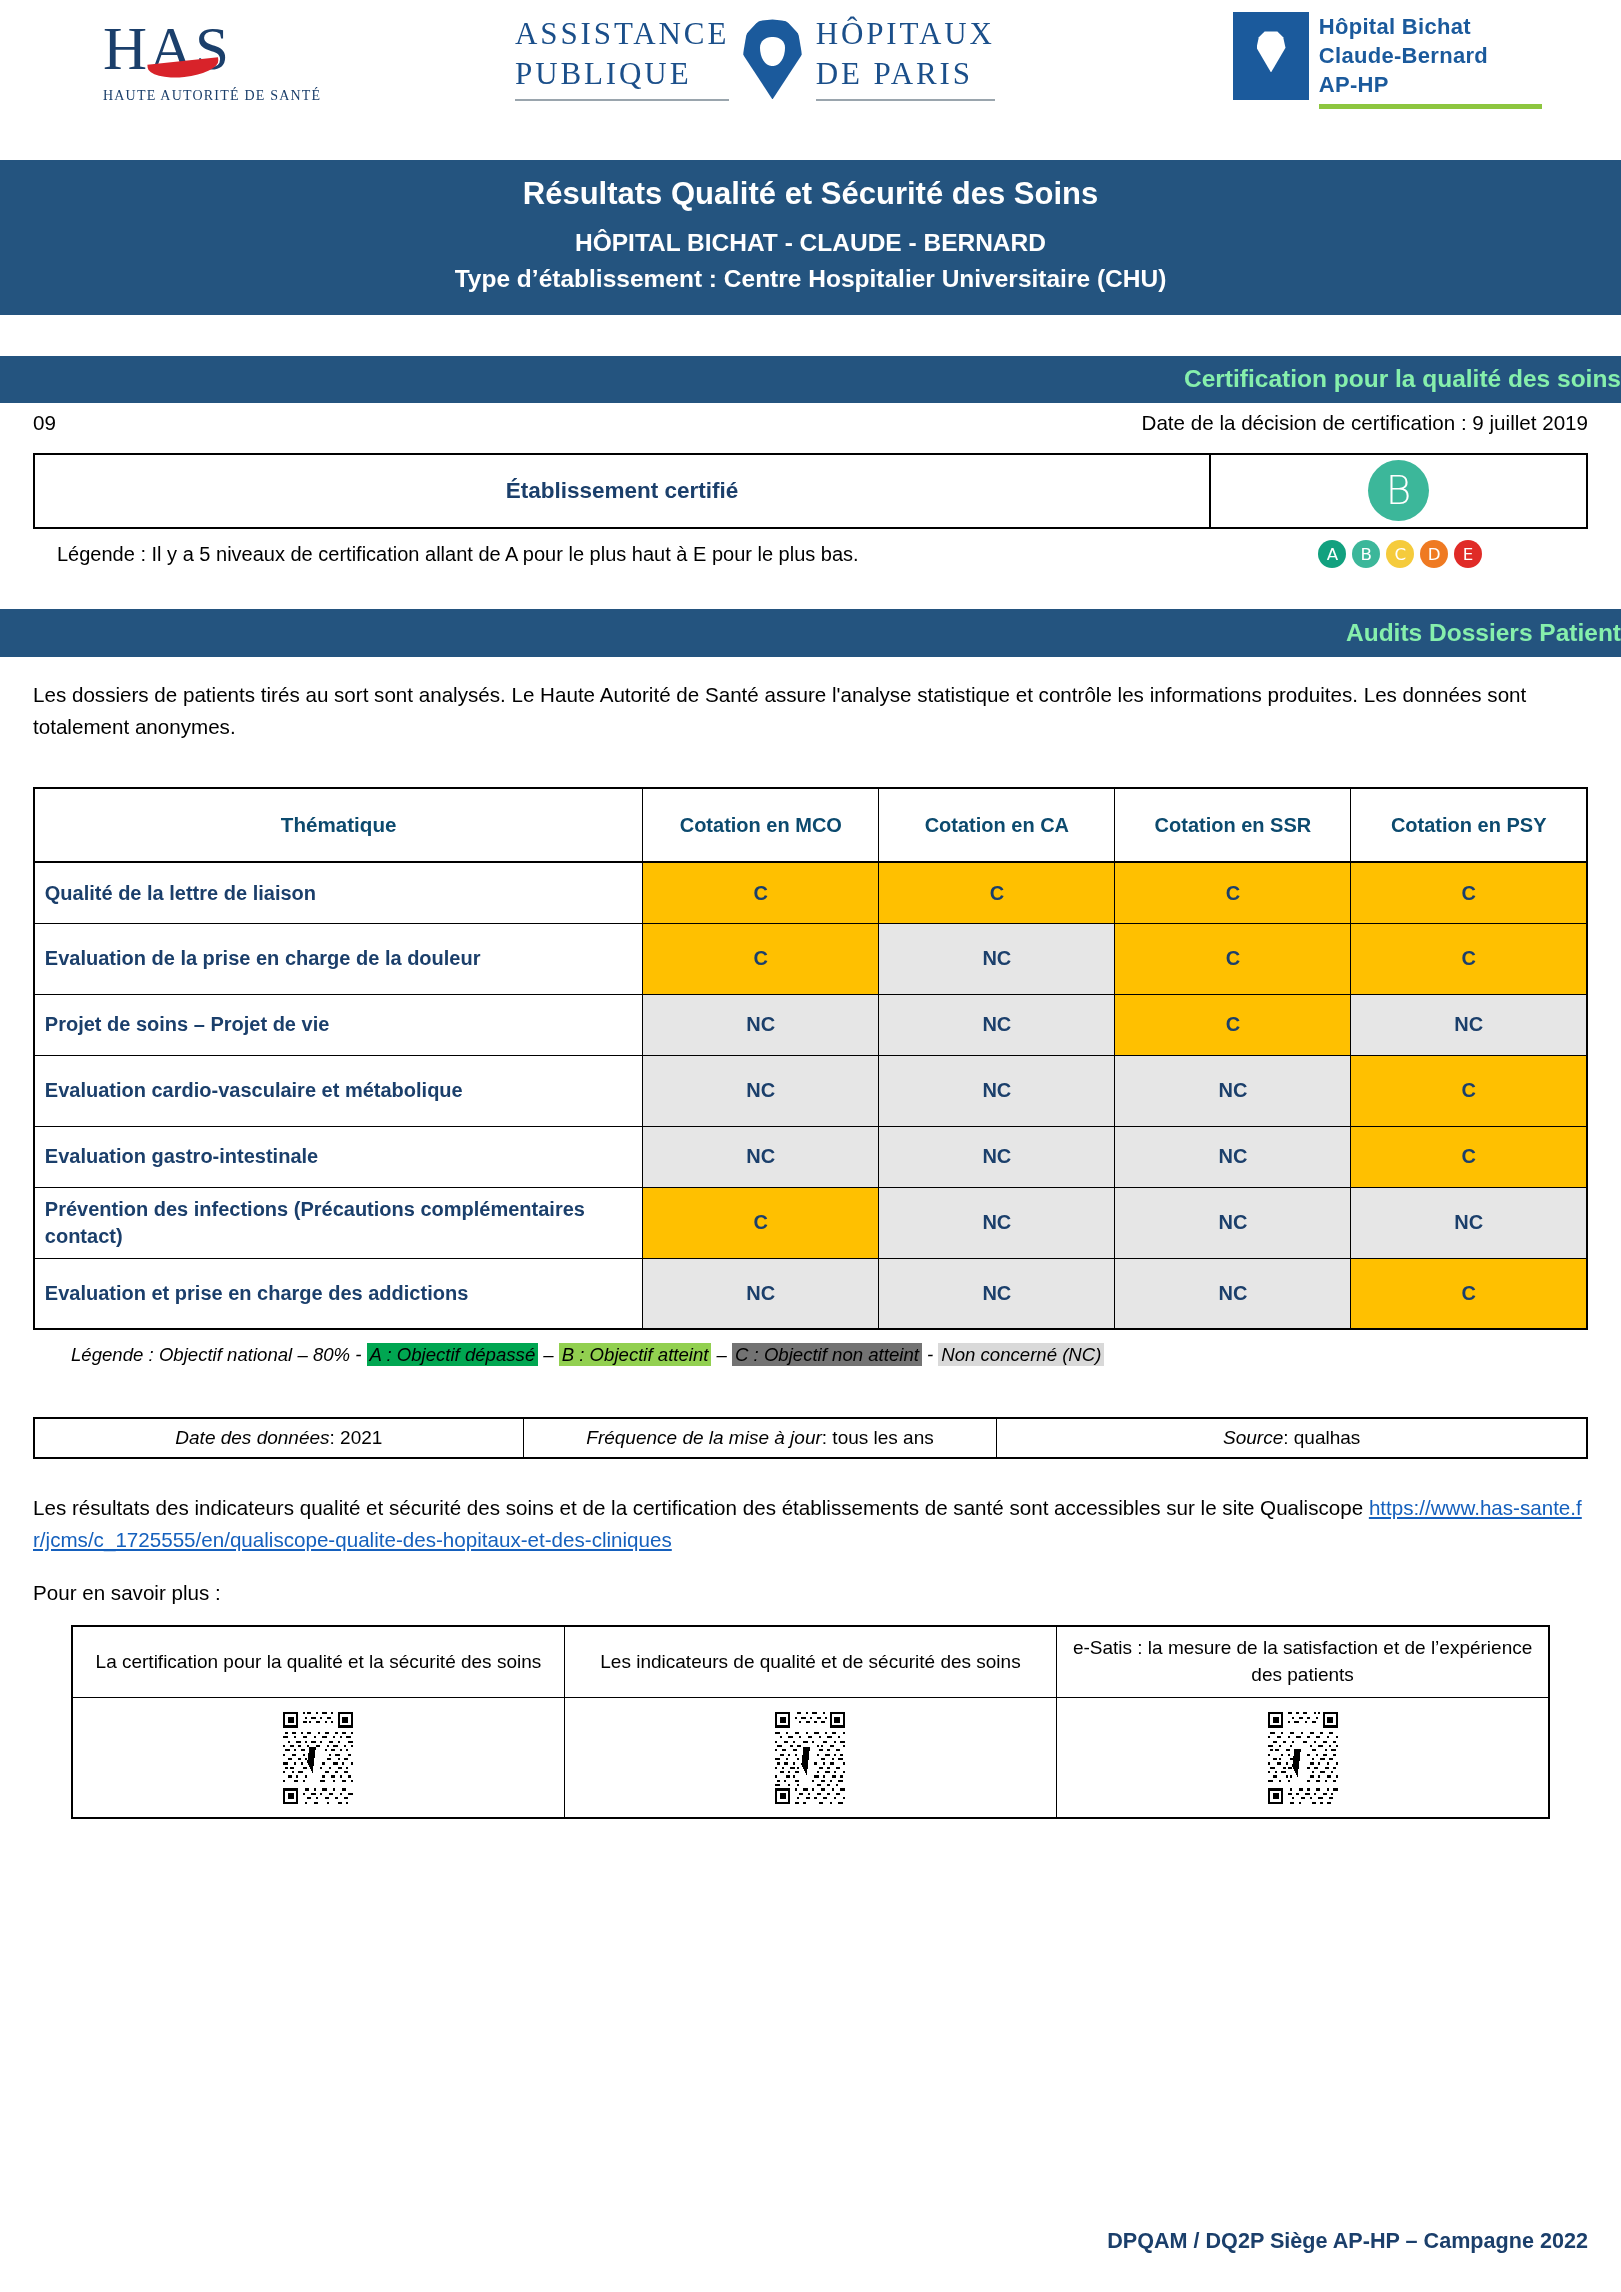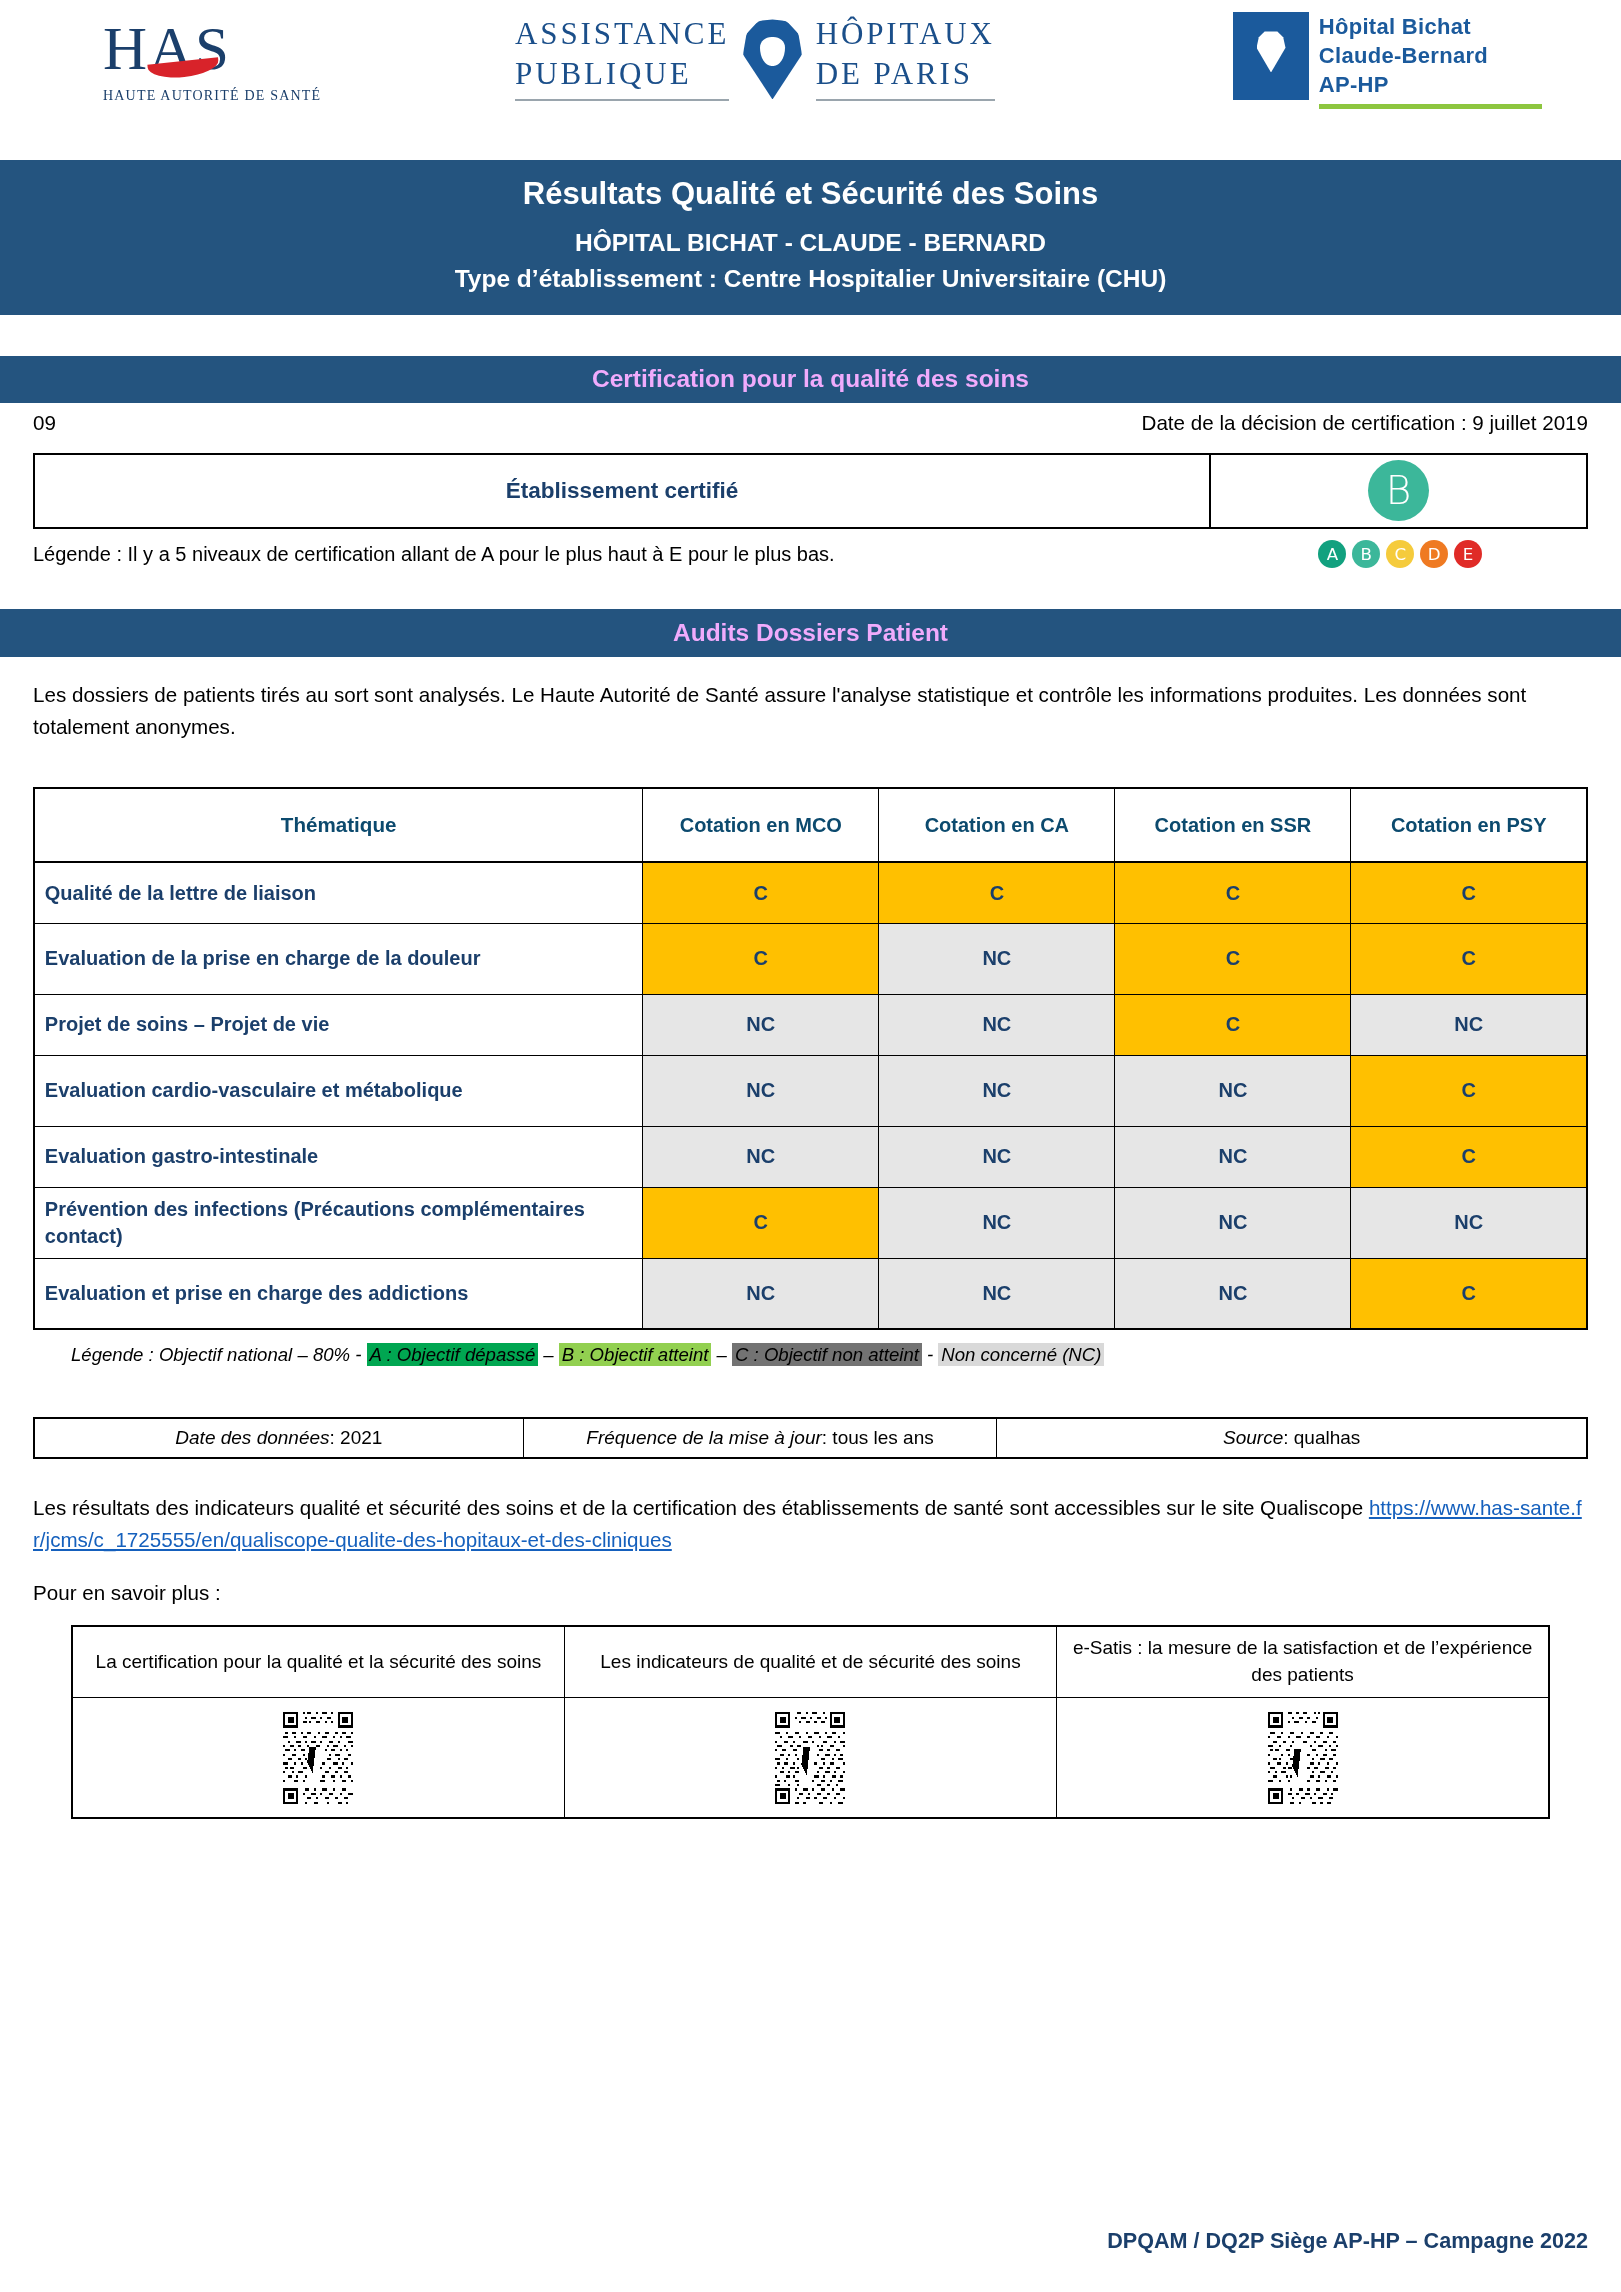--- a/index.html
+++ b/index.html
@@ -83,22 +83,22 @@
     padding: 15.7px 0 21.6px;
     font-weight: bold;
     margin-top: 23px;
   }
   .banner-main .t1 { font-size: 31px; margin-bottom: 17.6px; }
   .banner-main .t2 { font-size: 24.5px; margin-bottom: 7.8px; }
   .banner-main .t3 { font-size: 24.5px; }
 
   .banner-sec {
     background: #24547f;
-    color: #f0abfc;
-    text-align: center;
+    color: #86efac;
+    text-align: right;
     font-weight: bold;
     font-size: 24.5px;
     padding: 9.8px 0;
   }
   .spacer-40 { height: 41px; }
 
   
   .cert-meta {
     display: flex;
     justify-content: space-between;
@@ -124,21 +124,21 @@
     background: #3cb79a; color: #fff;
     display:flex; align-items:center; justify-content:center;
     font-size: 39px; font-weight: 300;
     font-family: "DejaVu Sans", sans-serif;
   }
   .cert-legend {
     display: flex; align-items: center;
     padding: 11.8px 33px 0 33px;
     font-size: 20px;
   }
-  .cert-legend .txt { flex: 1; }
+  .cert-legend .txt { flex: 1; margin-left: 24px; }
   .grade-row { display: flex; gap: 5.9px; margin-right: 106px; }
   .grade {
     width: 28px; height: 28px; border-radius: 50%;
     color: #fff; font-size: 16.7px; font-weight: 400;
     display: flex; align-items: center; justify-content: center;
     font-family: "DejaVu Sans", sans-serif;
   }
 
   
   .audit-intro { padding: 21.6px 33px 0 33px; }

